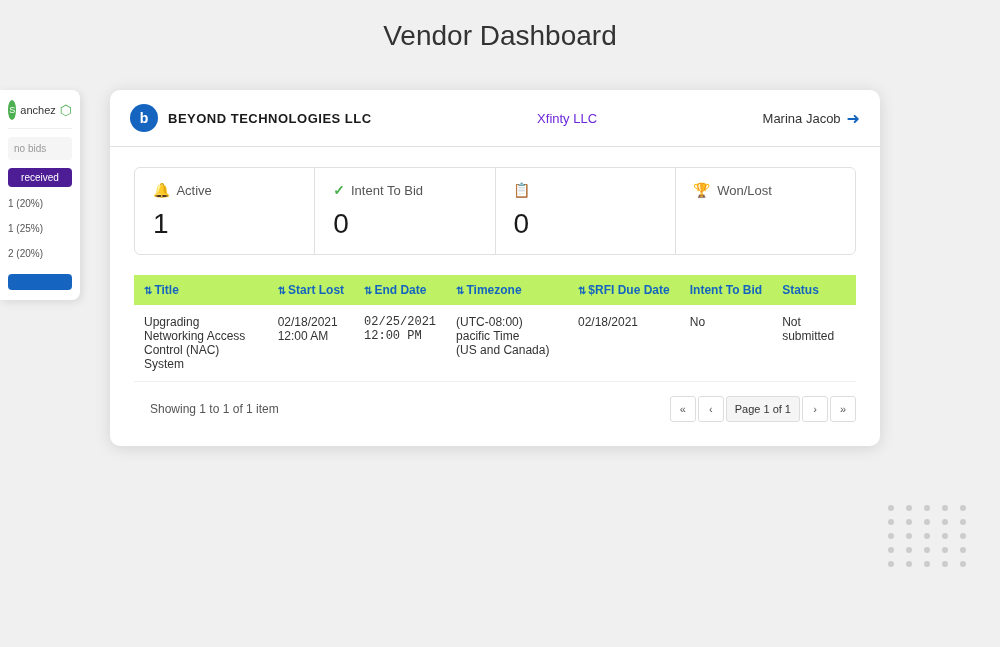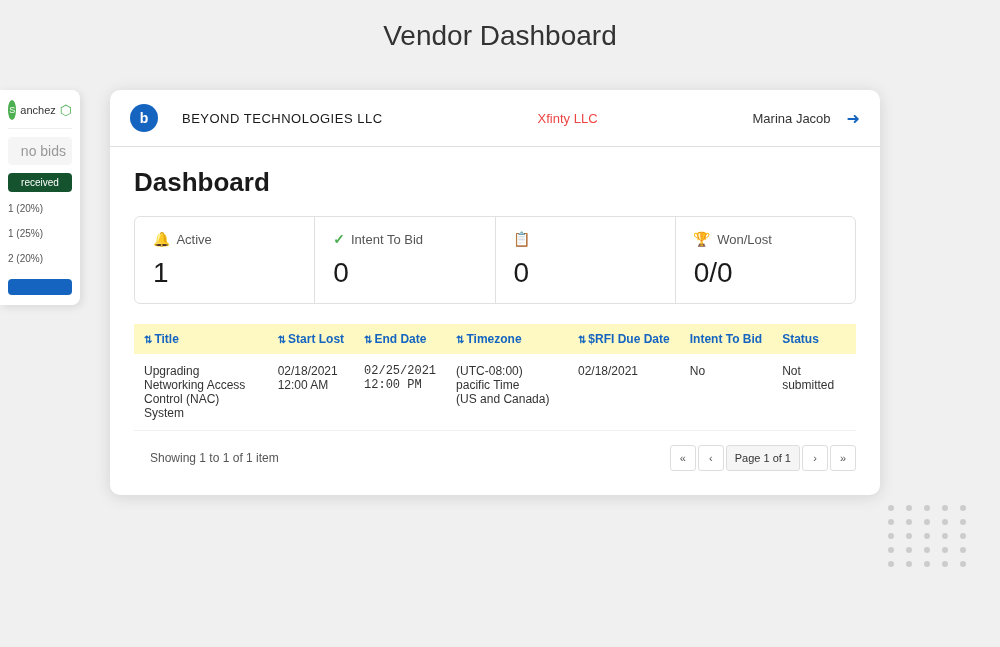--- a/index.html
+++ b/index.html
@@ -65,29 +65,29 @@
       height: 20px;
       border-radius: 50%;
       background: #4CAF50;
       display: flex;
       align-items: center;
       justify-content: center;
       color: white;
       font-size: 9px;
     }
     .sidebar-no-bids {
-      font-size: 14px;
+      font-size: 10px;
       color: #999;
       background: #f5f5f5;
       padding: 6px;
       border-radius: 4px;
-      text-align: right;
+      text-align: left;
     }
     .sidebar-received-badge {
-      background: #14532d;
+      background: #4c1d95;
       color: white;
       font-size: 10px;
       padding: 4px 6px;
       border-radius: 4px;
       text-align: center;
     }
     .sidebar-pct-item {
       font-size: 10px;
       color: #555;
       padding: 3px 0;
@@ -134,34 +134,33 @@
       background: #1565C0;
       display: flex;
       align-items: center;
       justify-content: center;
       color: white;
       font-size: 14px;
       font-weight: bold;
     }
     .brand-name {
       font-size: 13px;
-      font-weight: 400;
+      font-weight: 700;
       color: #1a1a1a;
       letter-spacing: 0.5px;
-      margin-left: 14px;
     }
     .header-center {
       font-size: 13px;
-      color: #ef4444;
+      color: #6d28d9;
       font-weight: 400;
     }
     .header-user {
       display: flex;
       align-items: center;
-      gap: 16px;
+      gap: 6px;
       font-size: 13px;
       color: #333;
     }
     .logout-icon {
       color: #1565C0;
       font-size: 16px;
     }
 
     
     .card-body {
@@ -208,21 +207,21 @@
       color: #1a1a1a;
     }
 
     
     .data-table {
       width: 100%;
       border-collapse: collapse;
       font-size: 12px;
     }
     .data-table thead tr {
-      background: #fef9c3;
+      background: #bef264;
     }
     .data-table thead th {
       padding: 8px 10px;
       text-align: left;
       color: #1565C0;
       font-weight: 600;
       font-size: 12px;
       white-space: nowrap;
     }
     .data-table thead th .sort-arrows {
@@ -306,21 +305,20 @@
       <span class="brand-name">BEYOND TECHNOLOGIES LLC</span>
     </div>
     <div class="header-center">Xfinty LLC</div>
     <div class="header-user">
       <span>Marina Jacob</span>
       <span class="logout-icon">➜</span>
     </div>
   </div>
 
   <div class="card-body">
-    <h2 class="dashboard-title">Dashboard</h2>
 
     <div class="stats-row">
 
       <div class="stat-card">
         <div class="stat-header">
           <span class="stat-icon" style="color:#FFA726;">🔔</span>
           <span>Active</span>
         </div>
         <div class="stat-value">1</div>
       </div>
@@ -338,21 +336,20 @@
           <span class="stat-icon" style="color:#1565C0;">📋</span>
         </div>
         <div class="stat-value">0</div>
       </div>
 
       <div class="stat-card">
         <div class="stat-header">
           <span class="stat-icon" style="color:#E91E63;">🏆</span>
           <span>Won/Lost</span>
         </div>
-        <div class="stat-value">0/0</div>
       </div>
     </div>
 
     <table class="data-table">
       <thead>
         <tr>
           <th><span class="sort-arrows">⇅</span><span>Title</span></th>
           <th><span class="sort-arrows">⇅</span><span>Start Lost</span></th>
           <th><span class="sort-arrows">⇅</span><span>End Date</span></th>
           <th><span class="sort-arrows">⇅</span><span>Timezone</span></th>

